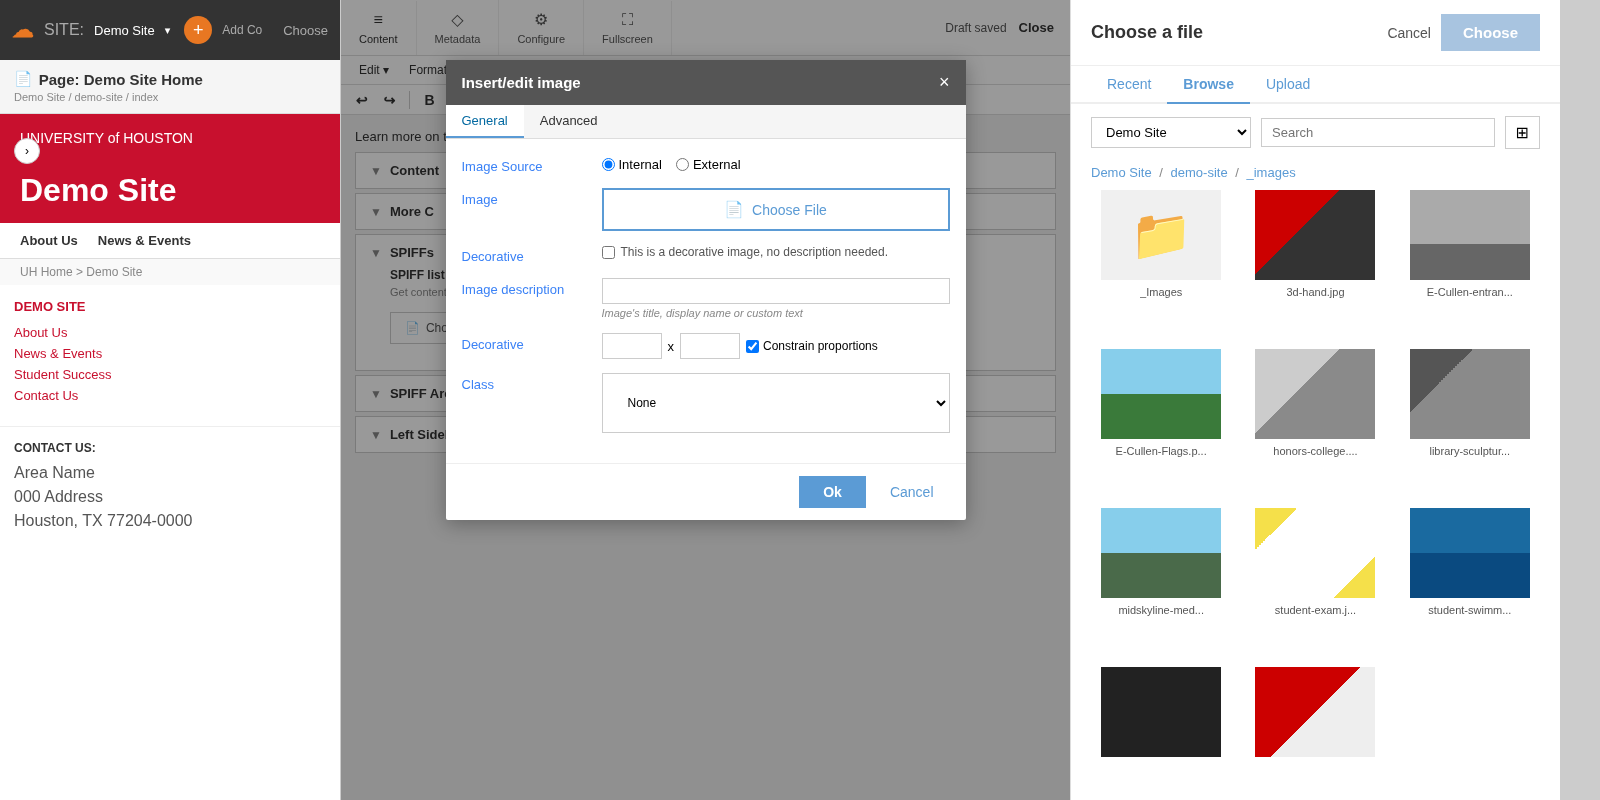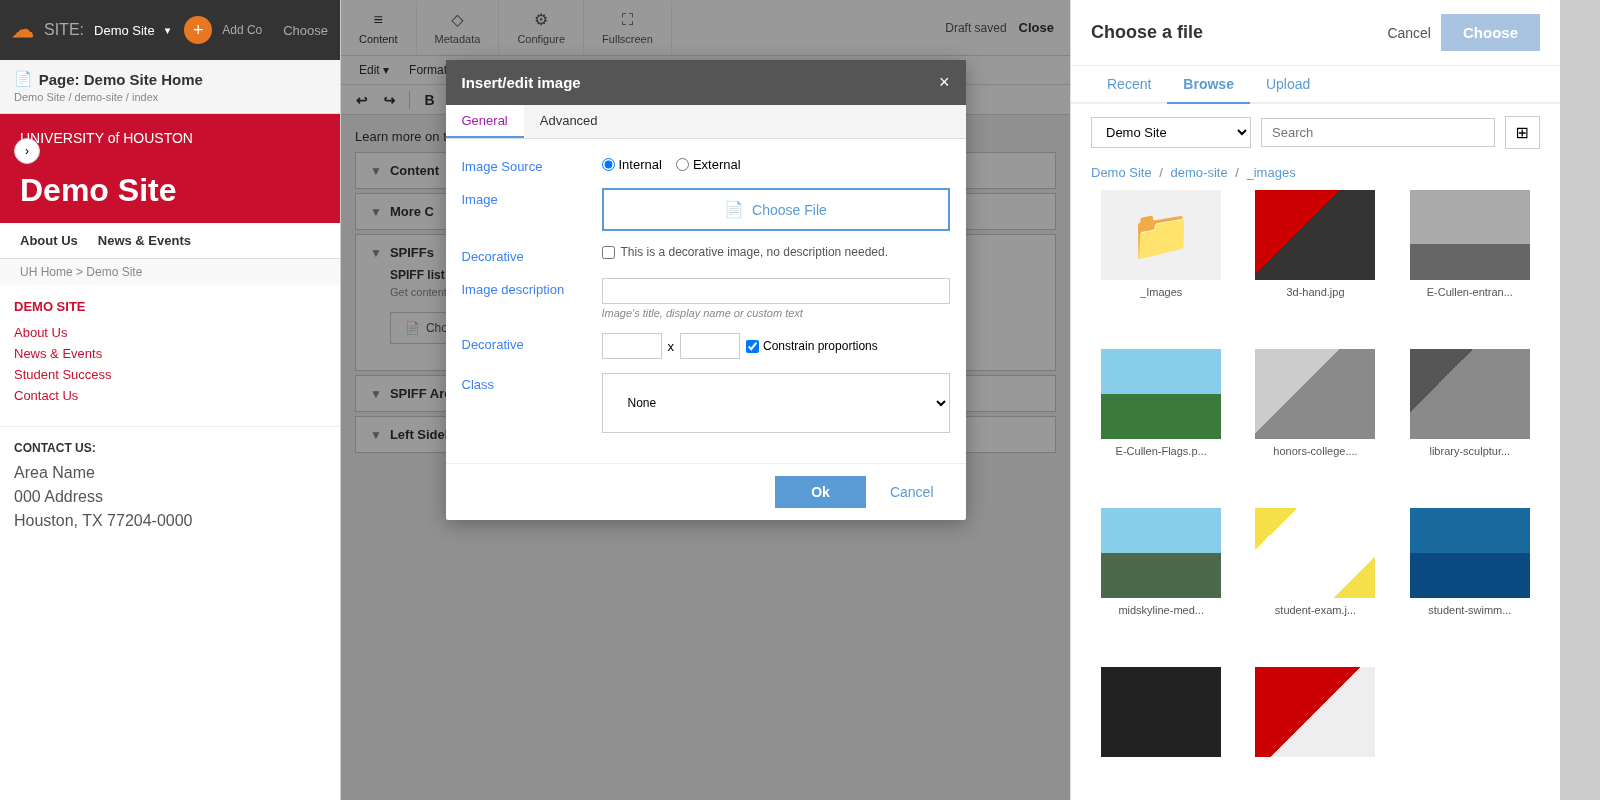--- a/index.html
+++ b/index.html
@@ -63,39 +63,39 @@
 
     .choose-page-btn { background: #fff; border: 1px solid #ccc; padding: 8px 14px; font-size: 12px; color: #555; cursor: pointer; display: inline-flex; align-items: center; gap: 6px; margin: 8px 0; }
 
     
     .dialog-overlay { position: absolute; top: 0; left: 0; right: 0; bottom: 0; background: rgba(0,0,0,0.4); display: flex; align-items: flex-start; justify-content: center; padding-top: 60px; z-index: 100; }
     .dialog-box { background: #fff; width: 520px; border-radius: 2px; box-shadow: 0 4px 20px rgba(0,0,0,0.3); }
     .dialog-header { background: #555; color: #fff; padding: 12px 16px; display: flex; justify-content: space-between; align-items: center; font-size: 15px; font-weight: bold; }
     .dialog-close { background: none; border: none; color: #fff; font-size: 18px; cursor: pointer; }
     .dialog-tabs { display: flex; border-bottom: 1px solid #ddd; background: #f5f5f5; }
     .dialog-tab { padding: 8px 16px; font-size: 13px; cursor: pointer; color: #333; border-bottom: 2px solid transparent; }
-    .dialog-tab.active { background: #fff; border-bottom: 2px solid #5b9bd5; color: #a21caf; }
+    .dialog-tab.active { background: #fff; border-bottom: 2px solid #5b9bd5; color: #0369a1; }
     .dialog-body { padding: 16px; }
     .form-row { display: flex; align-items: flex-start; margin-bottom: 14px; }
     .form-label { width: 140px; font-size: 13px; color: #3b82f6; padding-top: 4px; flex-shrink: 0; }
     .form-control { flex: 1; }
     .radio-group { display: flex; gap: 14px; align-items: center; padding-top: 2px; }
     .radio-item { display: flex; align-items: center; gap: 4px; font-size: 13px; }
     .choose-file-btn { width: 100%; background: #fff; border: 2px solid #5b9bd5; color: #5b9bd5; padding: 10px; font-size: 14px; cursor: pointer; display: flex; align-items: center; justify-content: center; gap: 8px; }
     .choose-file-btn .file-icon { font-size: 16px; }
     .checkbox-row { display: flex; align-items: center; gap: 6px; font-size: 12px; color: #555; }
     .text-input { width: 100%; border: 1px solid #ccc; padding: 5px 8px; font-size: 12px; }
     .help-text { font-size: 11px; color: #888; margin-top: 3px; font-style: italic; }
     .dim-row { display: flex; align-items: center; gap: 6px; }
     .dim-input { width: 60px; border: 1px solid #ccc; padding: 5px; font-size: 12px; }
     .dim-x { font-size: 13px; }
     .constrain-label { display: flex; align-items: center; gap: 4px; font-size: 12px; }
     .class-select { width: 100%; border: 1px solid #ccc; padding: 21px; font-size: 12px; background: #fff; }
     .dialog-footer { display: flex; justify-content: flex-end; gap: 8px; padding: 12px 16px; border-top: 1px solid #eee; }
-    .btn-ok { background: #5b9bd5; color: #fff; border: none; padding: 8px 36px; font-size: 14px; cursor: pointer; font-weight: bold; }
+    .btn-ok { background: #5b9bd5; color: #fff; border: none; padding: 8px 24px; font-size: 14px; cursor: pointer; font-weight: bold; }
     .btn-cancel { background: none; border: none; color: #5b9bd5; font-size: 14px; cursor: pointer; padding: 8px 16px; }
 
     
     .file-chooser { width: 490px; background: #fff; flex-shrink: 0; border-left: 1px solid #ddd; display: flex; flex-direction: column; }
     .file-chooser-header { display: flex; align-items: center; justify-content: space-between; padding: 14px 20px; border-bottom: 1px solid #eee; }
     .file-chooser-title { font-size: 18px; font-weight: bold; color: #333; }
     .fc-header-actions { display: flex; gap: 10px; align-items: center; }
     .fc-cancel-btn { background: none; border: none; font-size: 14px; color: #555; cursor: pointer; }
     .fc-choose-btn { background: #a8c4e0; color: #fff; border: none; padding: 10px 22px; font-size: 15px; cursor: pointer; font-weight: bold; }
 

